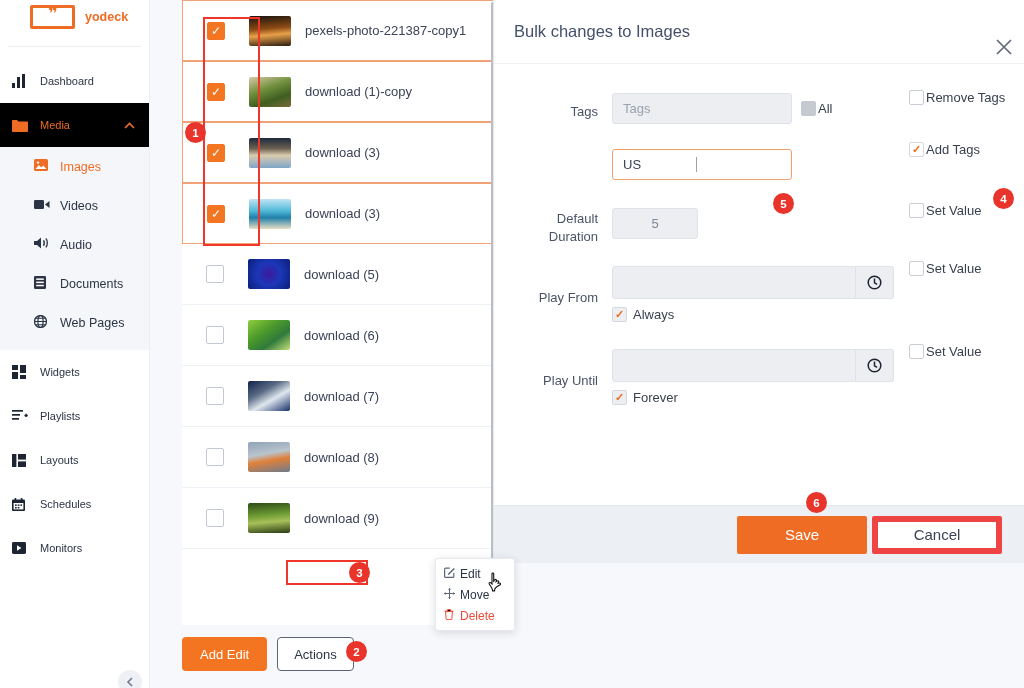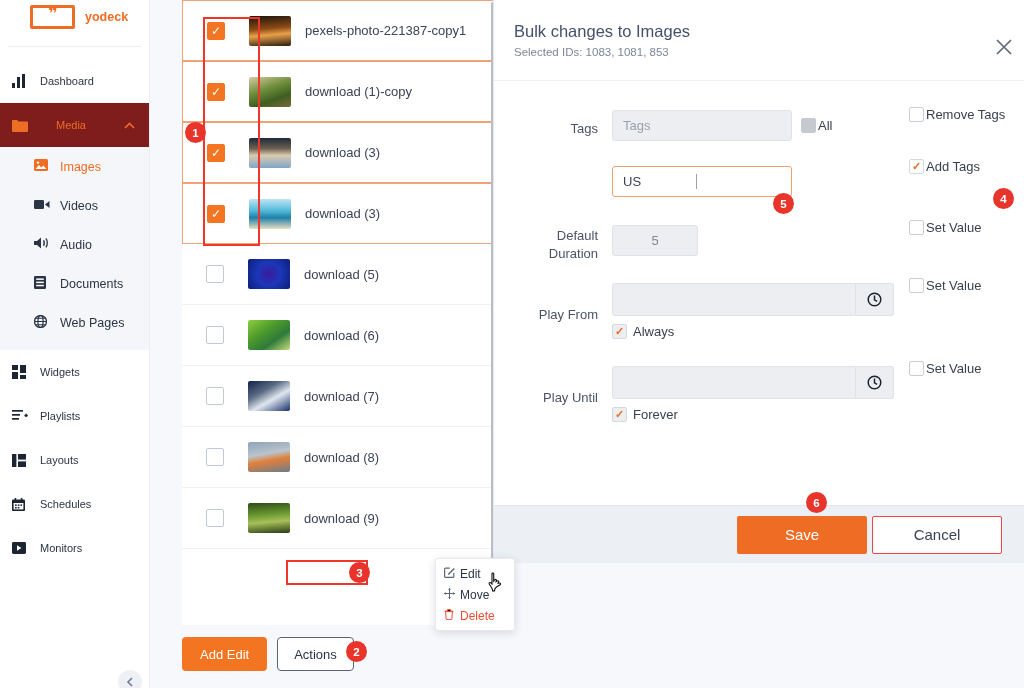--- a/index.html
+++ b/index.html
@@ -23,21 +23,21 @@
     color:#ef6c24; font-size:16px; font-weight:bold; line-height:1;
   }
   .logo-quote { transform:translateY(-3px); letter-spacing:-1px; font-family:"DejaVu Sans",sans-serif; }
   .logo-text { margin-left:10px; color:#ef6c24; font-weight:bold; font-size:12.5px; }
   .sb-divider { height:1px; background:#ebedf1; margin:12px 8px 12px 8px; }
 
   .sb-item {
     display:flex; align-items:center; height:44px; padding-left:12px;
     color:#2b3445; font-size:11px; cursor:pointer;
   }
-  .sb-item.active { background:#7f1d1d; color:#ef6c24;gap:16px; }
+  .sb-item.active { background:#000000; color:#ef6c24; }
   .sb-item .sb-ico {
     width:22px; display:flex; align-items:center; justify-content:flex-start;
     color:#1d2432; flex:0 0 22px;
   }
   .sb-item.active .sb-ico { color:#ef6c24; }
   .sb-label { margin-left:6px; }
   .sb-chev { margin-left:auto; margin-right:14px; color:#ef6c24; font-size:10px; }
 
   .sb-sub-wrap { background:#f5f6f9; padding-bottom:8px; }
   .sb-sub {
@@ -184,21 +184,21 @@
     position:absolute; left:0; bottom:0; width:531px; height:58px;
     background:#eceff4; border-top:1px solid #e2e5ea;
     display:flex; align-items:center; justify-content:flex-end;
     padding-right:23px; gap:5px;
   }
   .fbtn {
     height:38px; width:130px; display:flex; align-items:center; justify-content:center;
     font-size:15px; cursor:pointer; border-radius:2px;
   }
   .fbtn.save { background:#ef6c24; color:#fff; }
-  .fbtn.cancel { background:#fff; color:#3c4257; border:1px solid #ef4444; }
+  .fbtn.cancel { background:#fff; color:#3c4257; border:6px solid #ef4444; }
 
   
   .badge {
     position:absolute; width:21px; height:21px; border-radius:50%;
     background:#e8342a; color:#fff; font-size:11.5px; font-weight:bold;
     display:flex; align-items:center; justify-content:center; z-index:40;
     font-family:"Liberation Sans", sans-serif;
   }
   .hlbox {
     position:absolute; border:2px solid #f0352a; z-index:35; pointer-events:none;
@@ -503,21 +503,20 @@
     <svg width="18" height="22" viewBox="0 0 18 22">
       <path d="M4 1.8c0-1 1.7-1 1.7 0v7.4l1.2-1.6c.5-.7 1.8-.1 1.5.8l-.4 1.2 1.4-.7c.8-.4 1.7.5 1.2 1.3l-.6 1 1.5-.2c1-.1 1.4 1.2.6 1.7l-3.6 2.3c-1.4.9-2 2.4-2 3.9H4.6c0-1.2-.2-1.9-.9-3.1L1.2 12c-.6-1 .8-2 1.6-1.2L4 12z" fill="#fff" stroke="#111" stroke-width="1.1"></path>
     </svg>
   </div>
 </div>
 
 <div id="dialog">
 
   <div id="dlg-head">
     <div id="dlg-title">Bulk changes to Images</div>
-    <div id="dlg-sub">Selected IDs: 1083, 1081, 853</div>
     <div id="dlg-close">
       <svg width="20" height="20" viewBox="0 0 20 20">
           <path d="M3 3l14 14M17 3L3 17" stroke="#61697a" stroke-width="1.7"></path>
         </svg>
     </div>
   </div>
   <div id="dlg-headline"></div>
 
   <div id="dlg-body">
 

